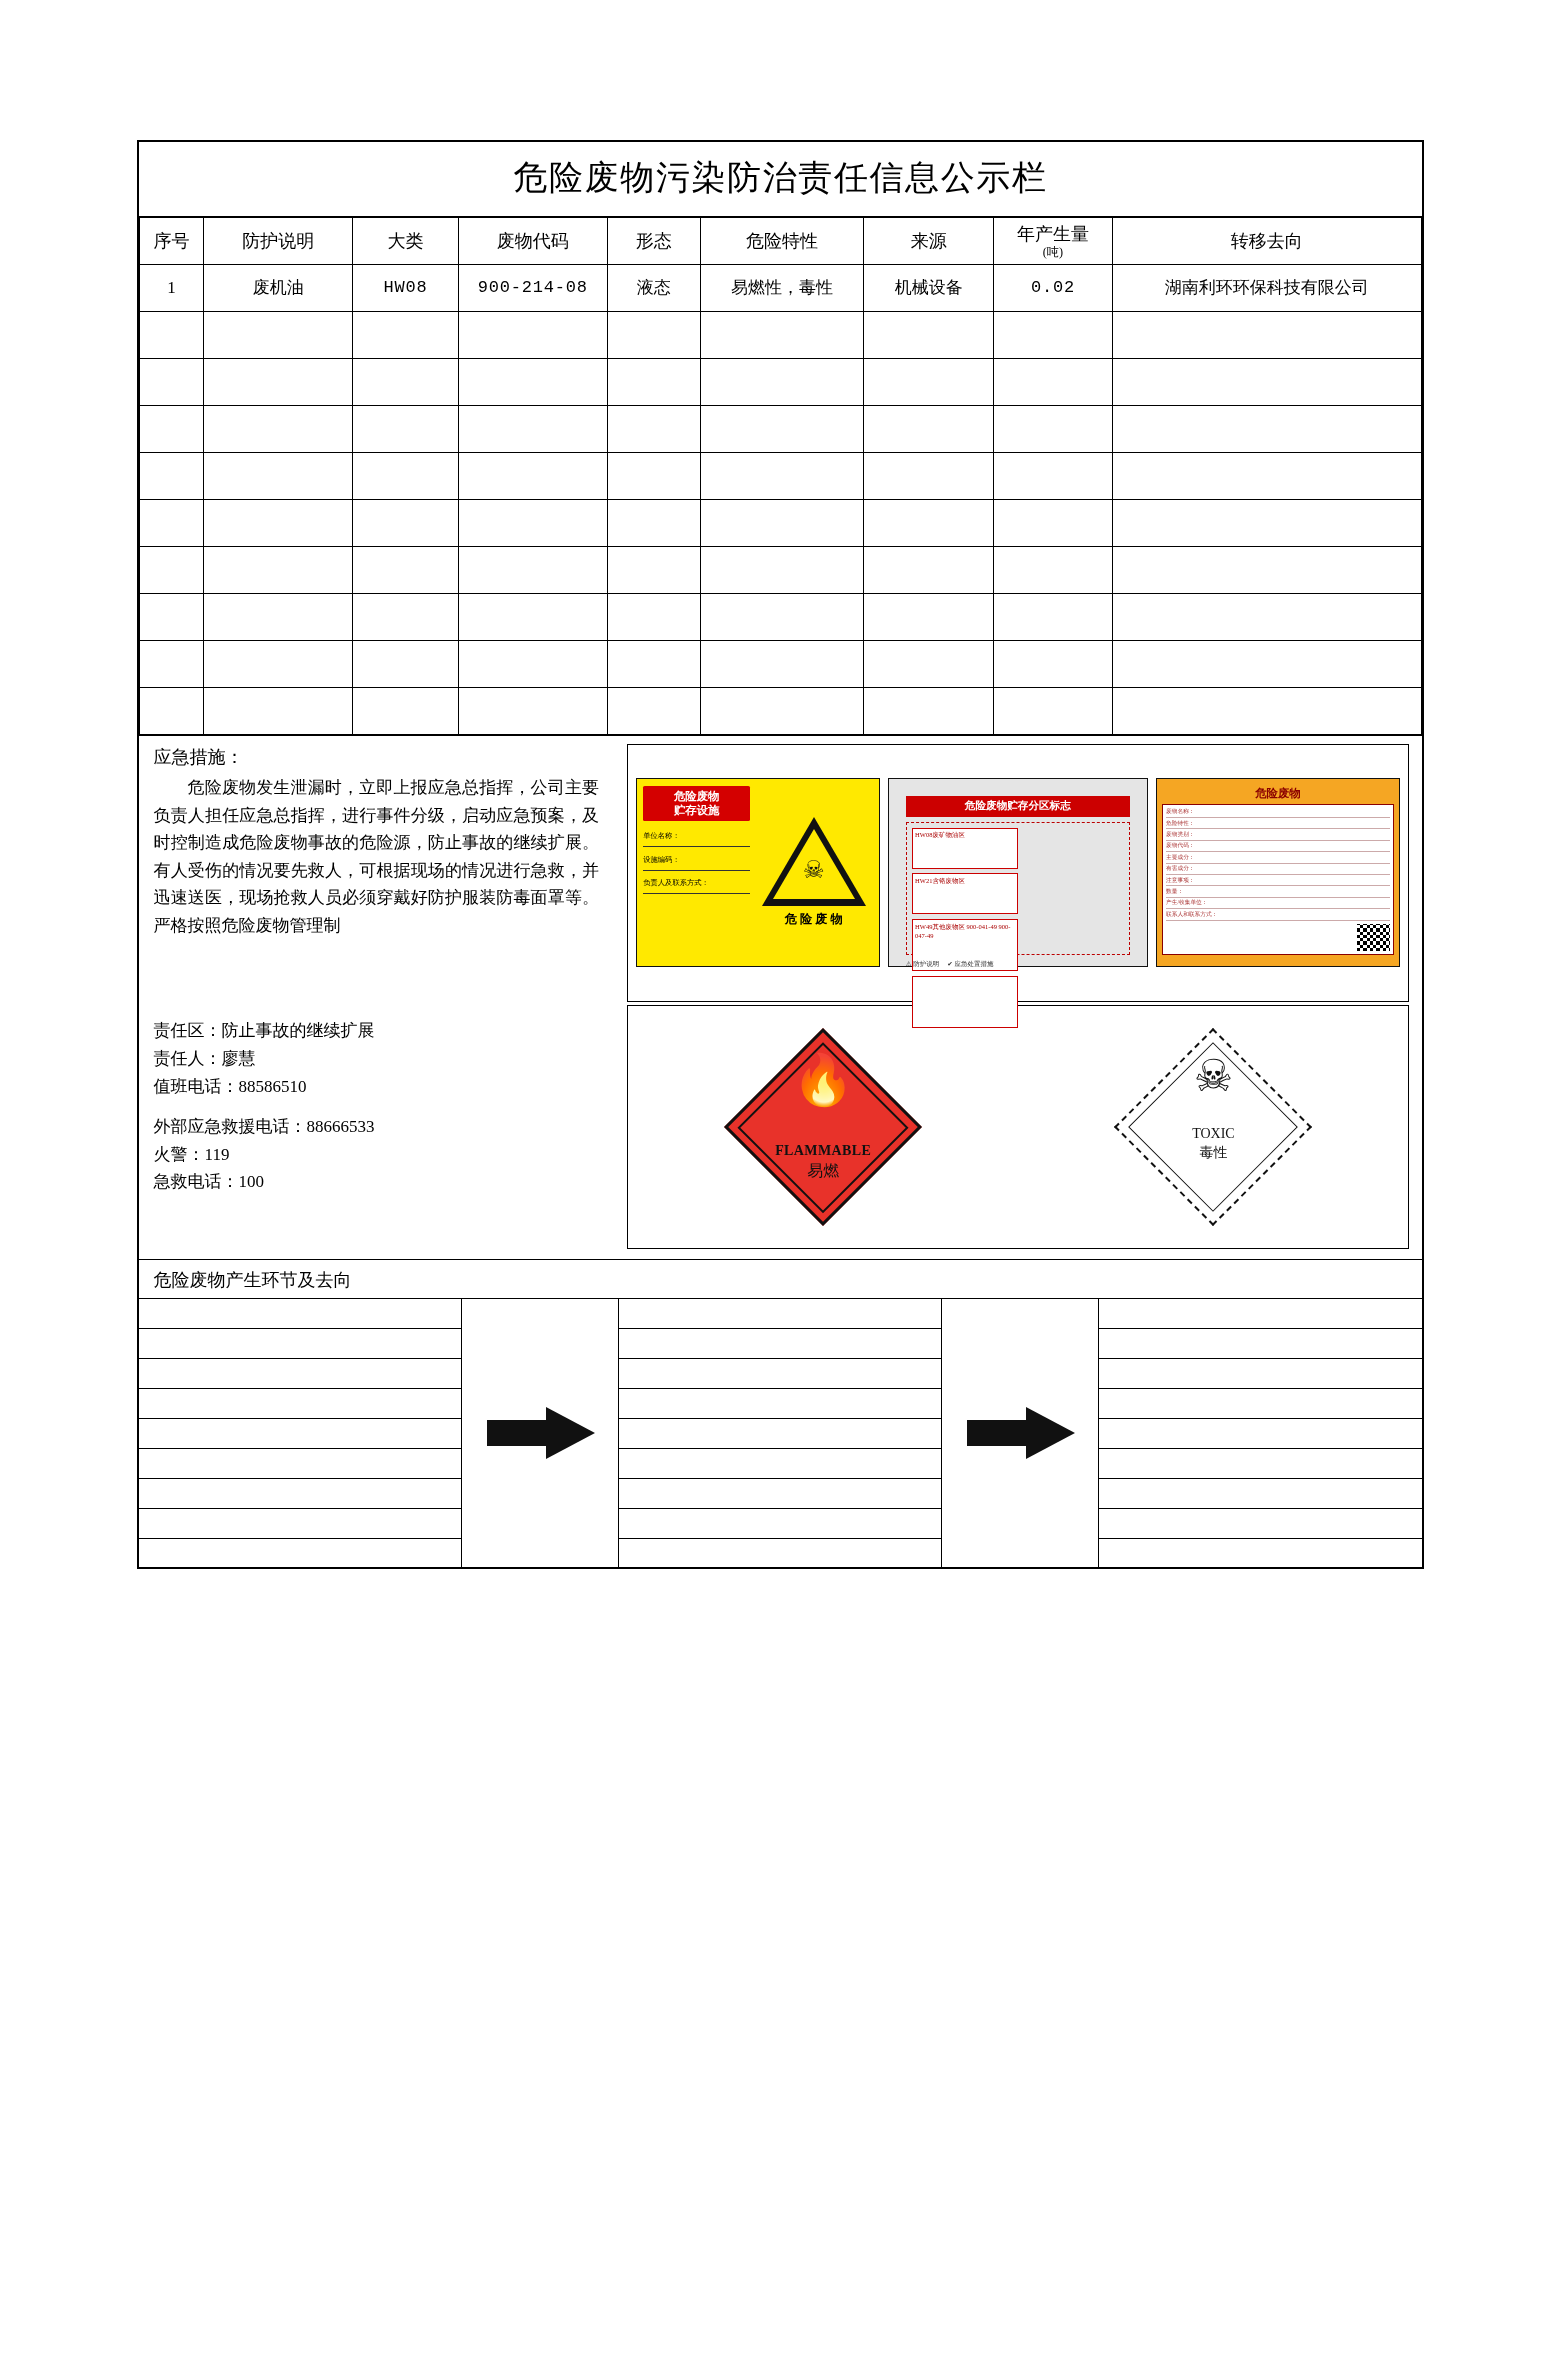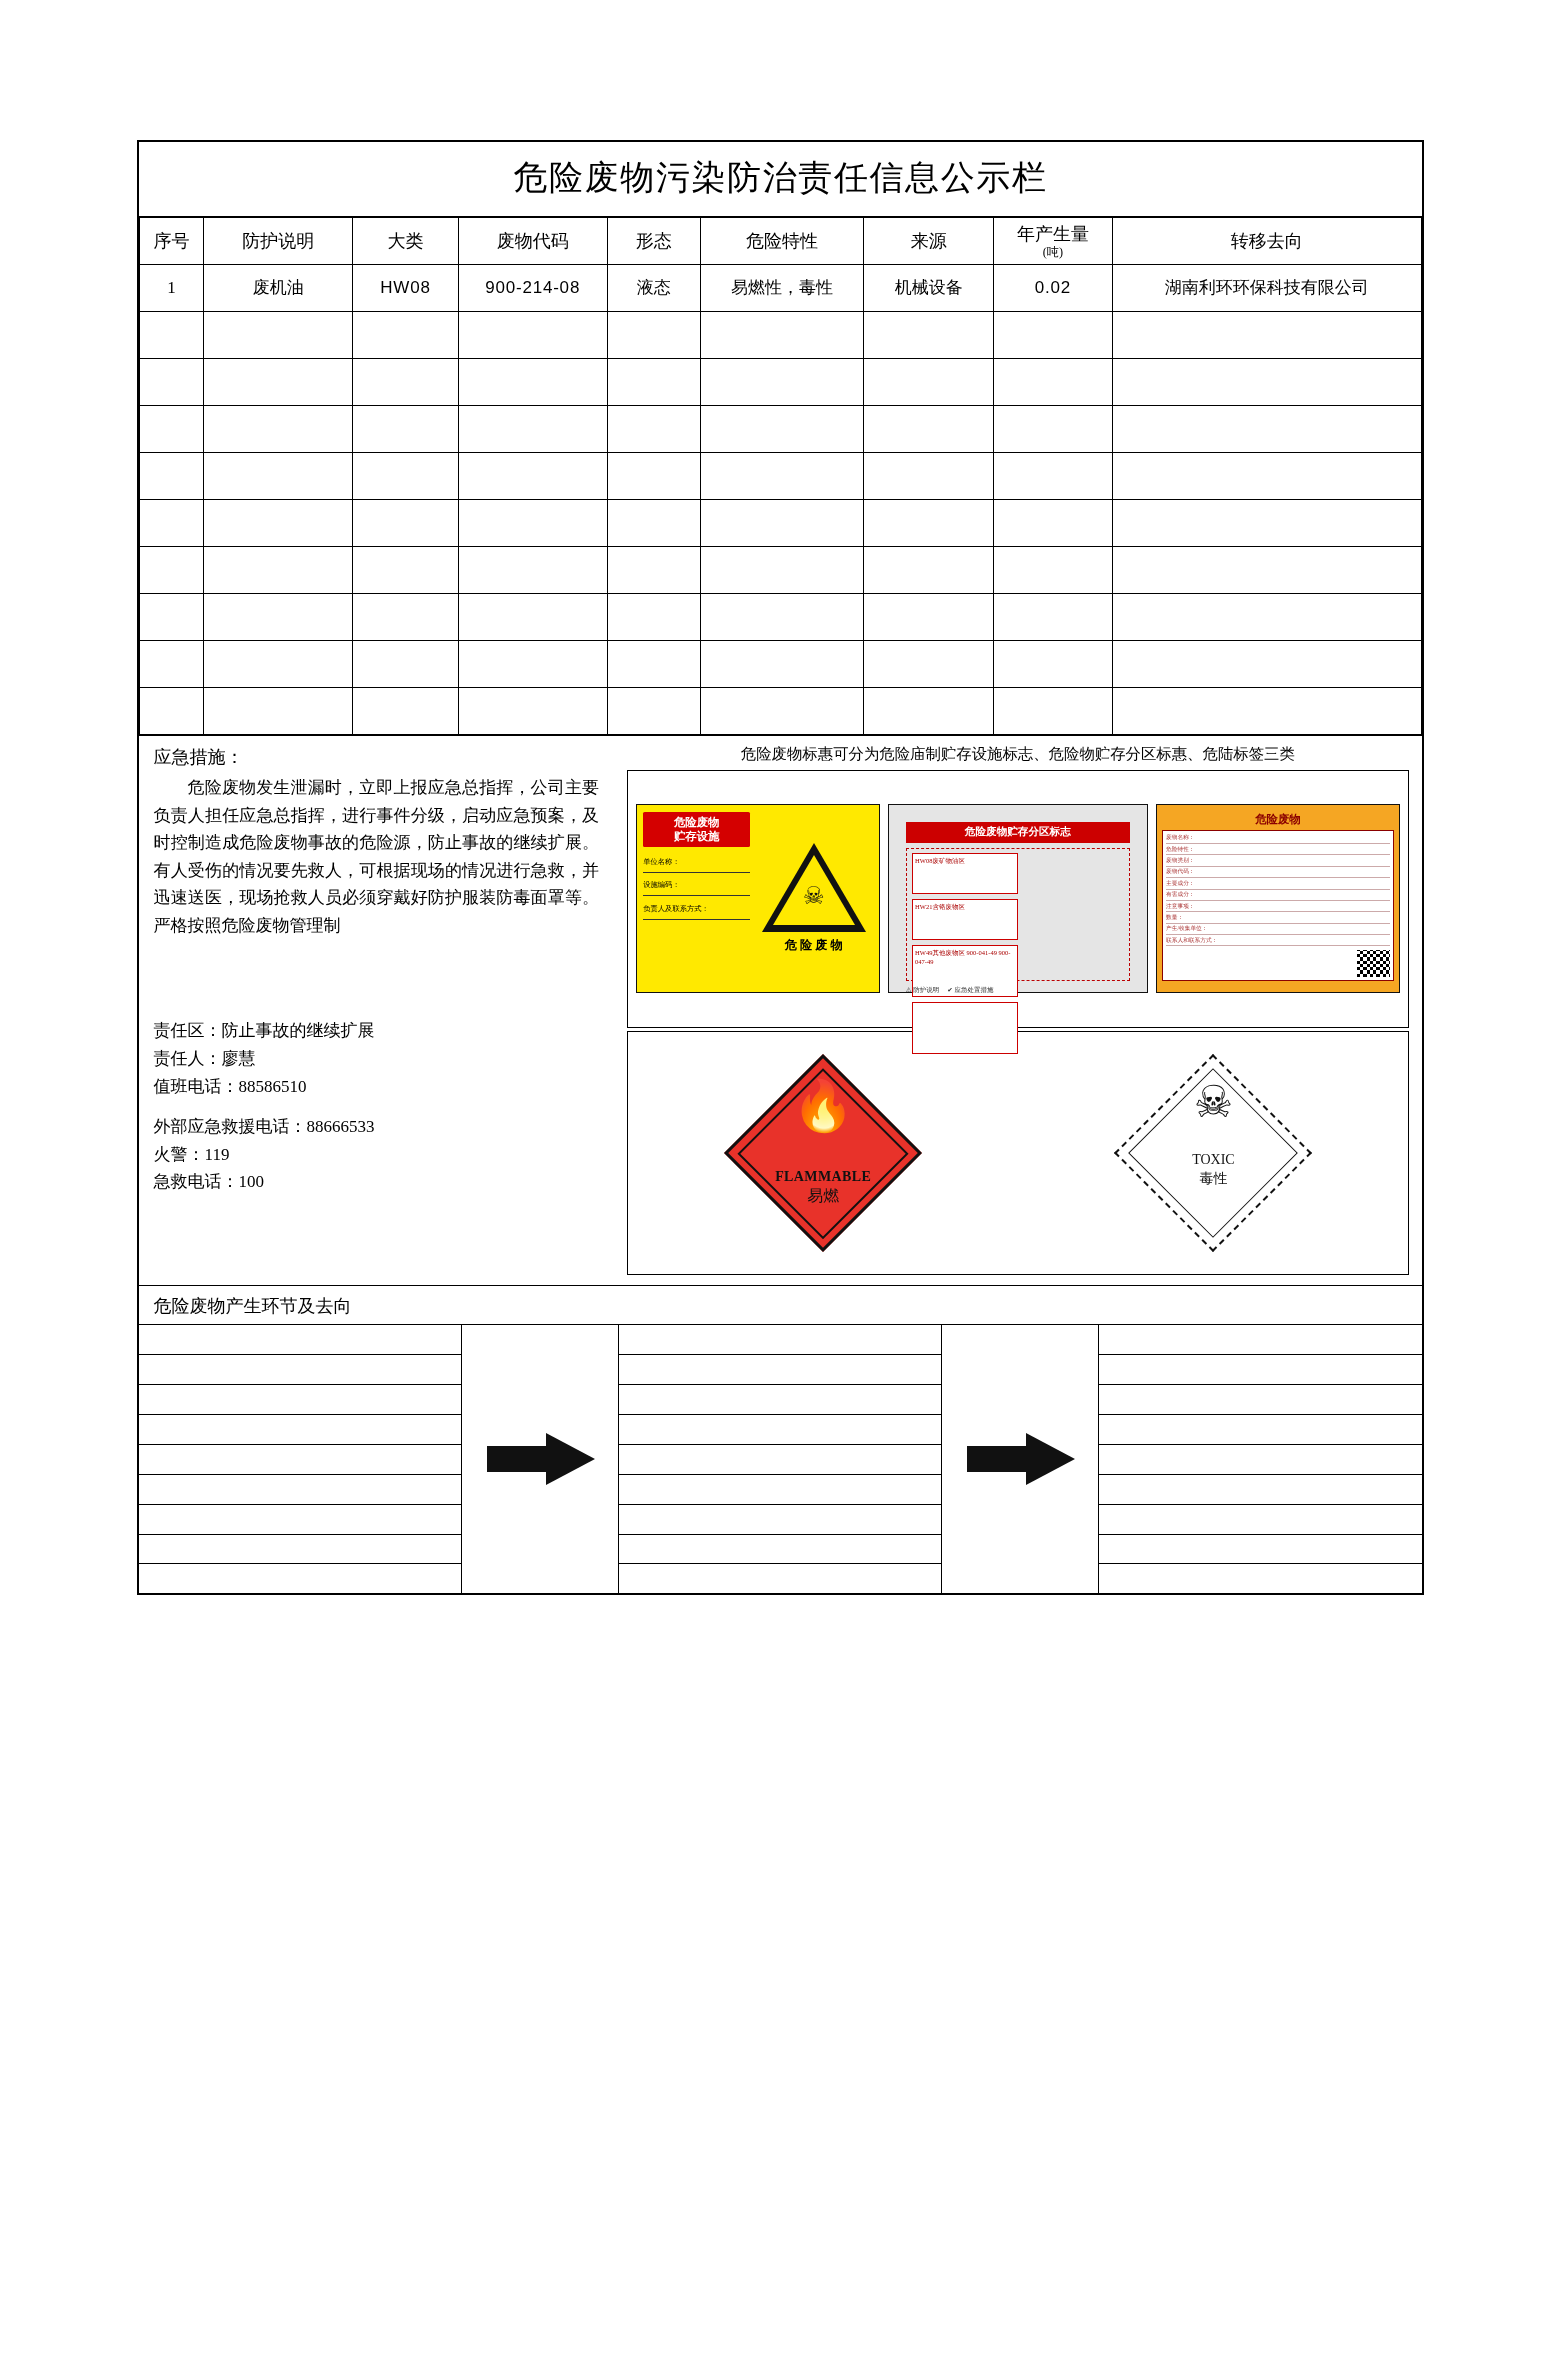--- a/index.html
+++ b/index.html
@@ -64,21 +64,21 @@
   .col-name  { width: 145px; }
   .col-cat   { width: 101px; }
   .col-code  { width: 145px; }
   .col-form  { width: 89px; }
   .col-haz   { width: 159px; }
   .col-src   { width: 126px; }
   .col-amt   { width: 114px; }
   .col-dest  { width: auto; }
 
   .row-val { font-size: 17px; }
-  .mono-ish { font-family: Liberation Sans, sans-serif; letter-spacing: 0.8px; }
+  .mono-ish { font-family: Liberation Mono, monospace; letter-spacing: 0.8px; }
 
   
   .emerg-wrap {
     border-top: 1.6px solid #000;
     display: flex;
     align-items: stretch;
     justify-content: center;
   }
   .emerg-left {
     width: 479px;
@@ -447,21 +447,20 @@
         <div>值班电话：88586510</div>
         <div class="gap"></div>
         <div>外部应急救援电话：88666533</div>
         <div>火警：119</div>
         <div>急救电话：100</div>
       </div>
     </div>
 
     <div class="emerg-right">
 
-      <div class="label-cap">危险废物标惠可分为危险庙制贮存设施标志、危险物贮存分区标惠、危陆标签三类</div>
 
       <div class="label-box">
 
         <div class="plc1">
           <div class="left">
             <div class="hdr">
               <div>危险废物</div>
               <div>贮存设施</div>
             </div>
             <div class="fields">

